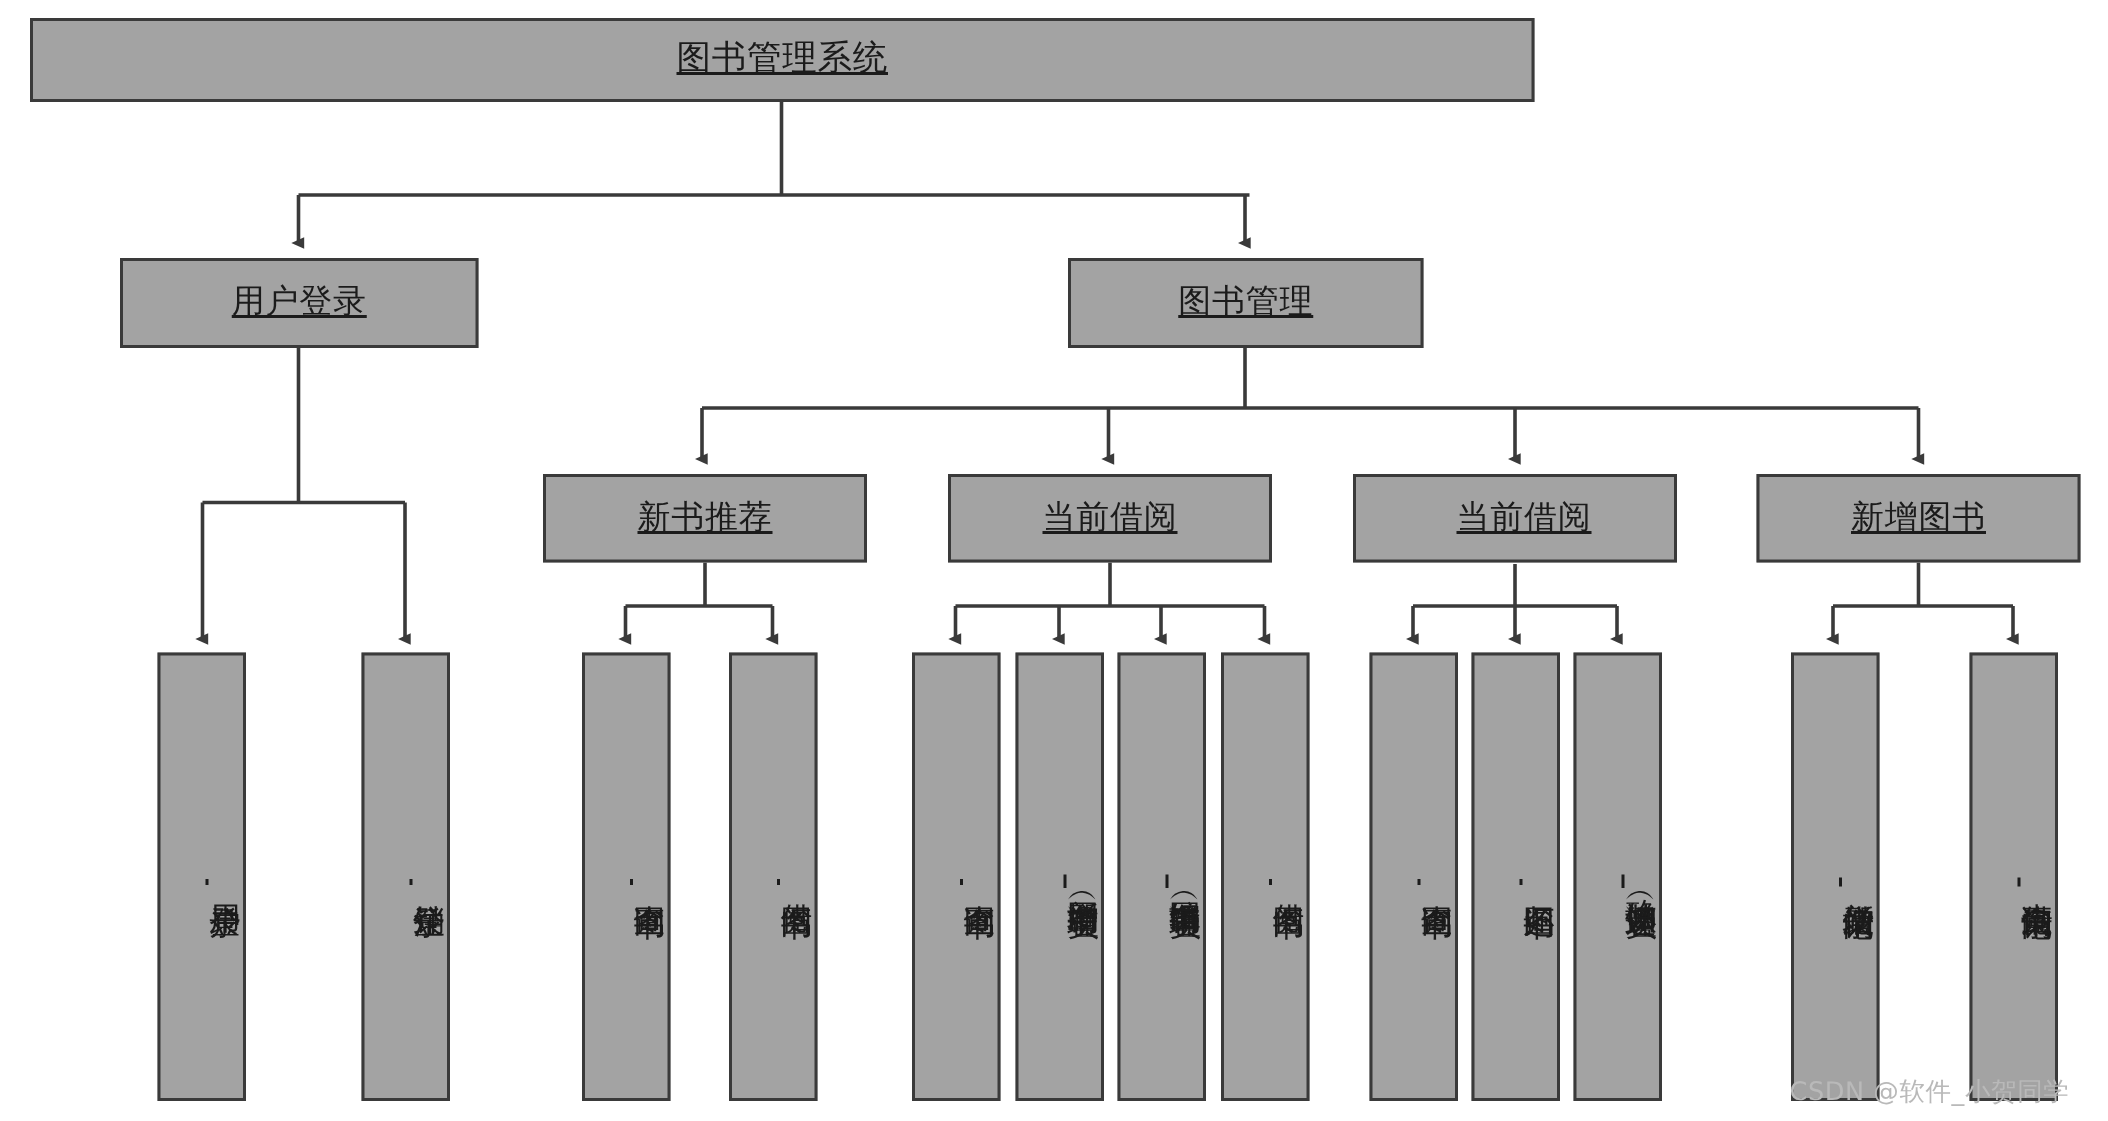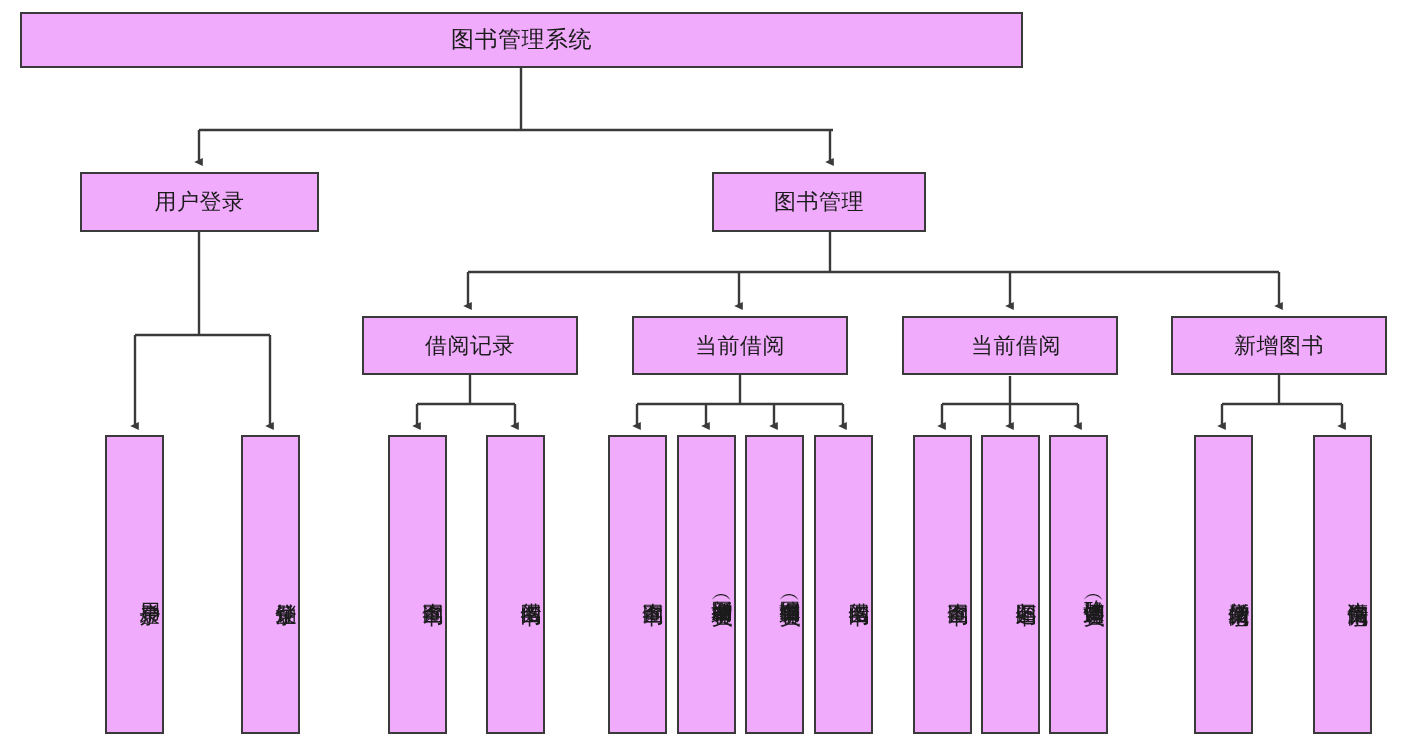--- a/index.html
+++ b/index.html
@@ -22,26 +22,27 @@
     left: 0;
     top: 0;
     width: 1405px;
     height: 747px;
     pointer-events: none;
   }
   .node {
     position: absolute;
     box-sizing: border-box;
     border: 2.2px solid #3a3a3a;
-    background: #f0abfc;
+    background: #a3a3a3;
     display: flex;
     align-items: center;
     justify-content: center;
     color: #1b1b1b;
     line-height: 1.18;
+    text-decoration: underline;
   }
   .node.horiz {
     font-size: 22px;
     letter-spacing: 0.5px;
   }
   .node.vert {
     writing-mode: vertical-rl;
     text-orientation: upright;
     font-size: 21px;
     letter-spacing: 1px;
@@ -120,26 +121,26 @@
     </g>
   </svg>
 
   <div class="node horiz root" style="left:20px; top:12px; width:1003px; height:56px;">
     <span class="txt">图书管理系统</span>
   </div>
 
   <div class="node horiz" style="left:80px; top:172px; width:239px; height:60px;">
     <span class="txt">用户登录</span>
   </div>
-  <div class="node horiz" style="left:712px; top:172px; width:214px; height:60px;">
+  <div class="node horiz" style="left:712px; top:172px; width:237px; height:60px;">
     <span class="txt">图书管理</span>
   </div>
 
   <div class="node horiz" style="left:362px; top:316px; width:216px; height:59px;">
-    <span class="txt">借阅记录</span>
+    <span class="txt">新书推荐</span>
   </div>
   <div class="node horiz" style="left:632px; top:316px; width:216px; height:59px;">
     <span class="txt">当前借阅</span>
   </div>
   <div class="node horiz" style="left:902px; top:316px; width:216px; height:59px;padding-left:12px;">
     <span class="txt">当前借阅</span>
   </div>
   <div class="node horiz" style="left:1171px; top:316px; width:216px; height:59px;">
     <span class="txt">新增图书</span>
   </div>
@@ -181,14 +182,15 @@
     <span class="txt">确认归还（管理员）</span>
   </div>
 
   <div class="node vert" style="left:1194px; top:435px; width:59px; height:299px;">
     <span class="txt">新增借阅记录</span>
   </div>
   <div class="node vert" style="left:1313px; top:435px; width:59px; height:299px;">
     <span class="txt">查询借阅记录</span>
   </div>
 
+  <div class="watermark" style="left:1193px; top:716px;">CSDN @软件_小贺同学</div>
 
 </div>
 
 </body></html>

